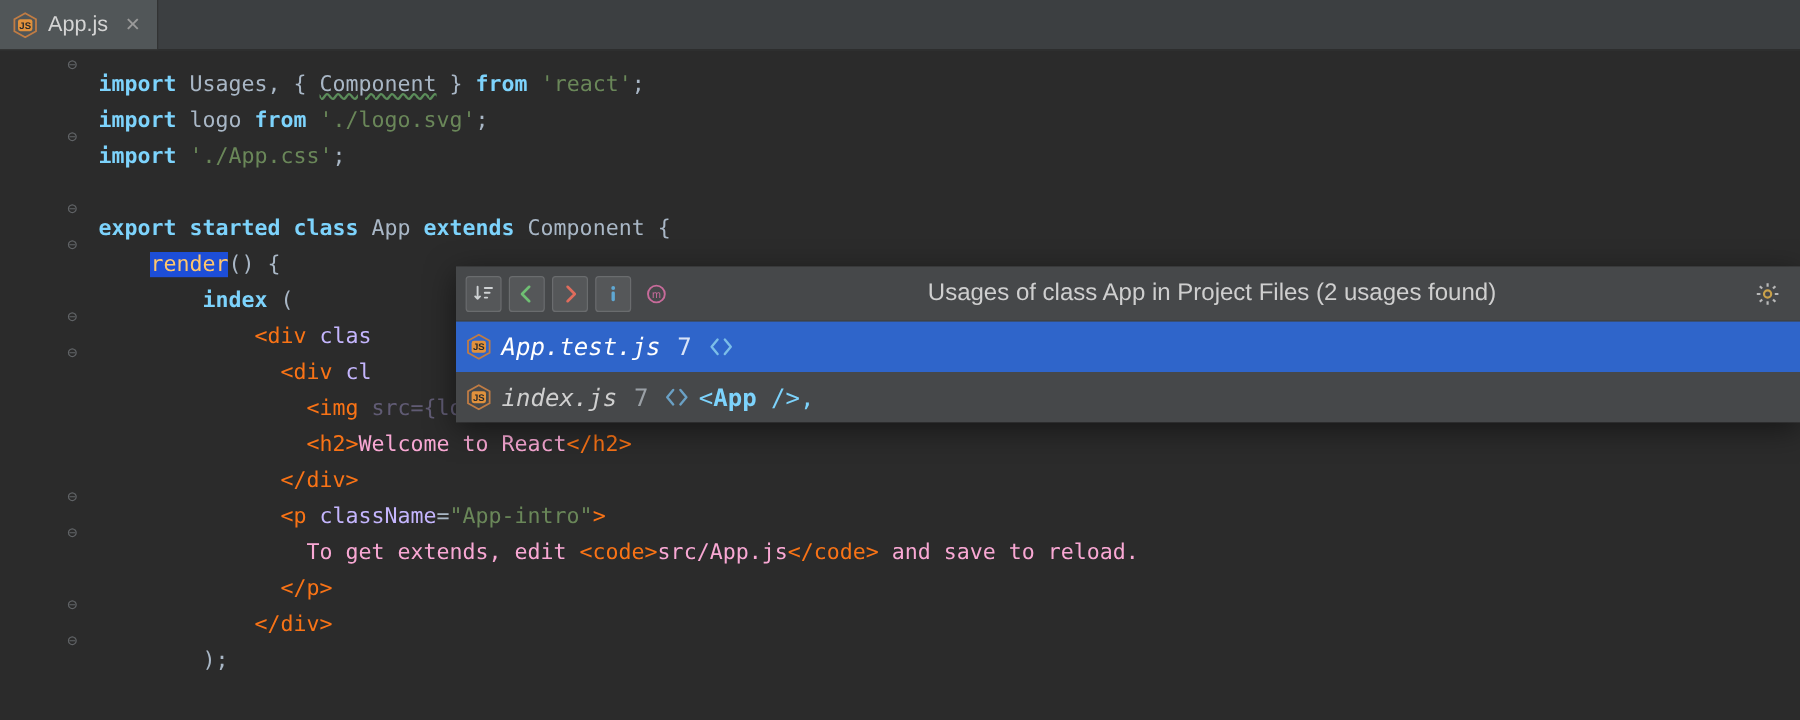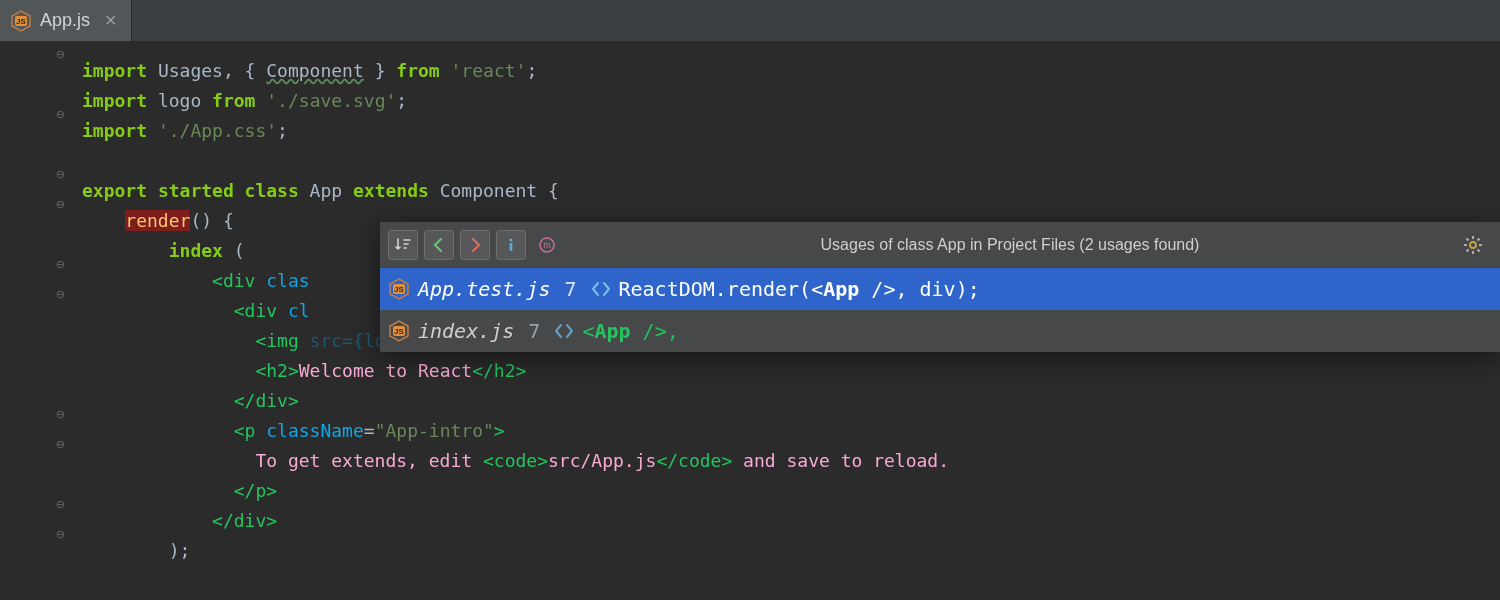--- a/index.html
+++ b/index.html
@@ -65,31 +65,31 @@
     position: absolute;
     color: #606366;
     font-size: 14px;
     left: 56px;
   }
   .code {
     padding-left: 82px;
     white-space: pre;
     line-height: 30px;
   }
-  .kw { color: #84cc16; font-weight: bold; }
+  .kw { color: #7dd3fc; font-weight: bold; }
   .id  { color: #a9b7c6; }
   .fn  { color: #ffc66d; }
   .str { color: #6a8759; }
-  .tag { color: #22c55e; }
-  .attr{ color: #0ea5e9; }
+  .tag { color: #f97316; }
+  .attr{ color: #c4b5fd; }
   .brace{ color: #a9b7c6; }
   .punct{ color: #a9b7c6; }
   .txt { color: #f9a8d4; }
   .wavy { text-decoration: underline; text-decoration-style: wavy; text-decoration-color: #5b8c5a; }
-  .hl-render { background: #7f1d1d; }
+  .hl-render { background: #1d4ed8; }
 
   
   .popup {
     position: absolute;
     left: 380px;
     top: 222px;
     right: 0;
     background: #46484a;
     box-shadow: 0 6px 24px rgba(0,0,0,.5);
     font-family: "Segoe UI", "Helvetica Neue", sans-serif;
@@ -99,21 +99,21 @@
     align-items: center;
     height: 46px;
     padding: 0 12px 0 8px;
     gap: 6px;
     border-bottom: 1px solid #3c3f41;
   }
   .popup-title {
     flex: 1;
     text-align: center;
     color: #cfcfcf;
-    font-size: 16px;
+    font-size: 20px;
   }
   .icon-btn {
     width: 30px;
     height: 30px;
     display: inline-flex;
     align-items: center;
     justify-content: center;
     border-radius: 3px;
   }
   .icon-btn.boxed {
@@ -172,21 +172,21 @@
     <span class="fold" style="top:124px">⊖</span>
     <span class="fold" style="top:154px">⊖</span>
     <span class="fold" style="top:214px">⊖</span>
     <span class="fold" style="top:244px">⊖</span>
     <span class="fold" style="top:364px">⊖</span>
     <span class="fold" style="top:394px">⊖</span>
     <span class="fold" style="top:454px">⊖</span>
     <span class="fold" style="top:484px">⊖</span>
   </div>
 <div class="code"><span class="kw">import</span> <span class="id">Usages</span><span class="punct">, { </span><span class="id wavy">Component</span><span class="punct"> } </span><span class="kw">from</span> <span class="str">'react'</span><span class="punct">;</span>
-<span class="kw">import</span> <span class="id">logo</span> <span class="kw">from</span> <span class="str">'./save.svg'</span><span class="punct">;</span>
+<span class="kw">import</span> <span class="id">logo</span> <span class="kw">from</span> <span class="str">'./logo.svg'</span><span class="punct">;</span>
 <span class="kw">import</span> <span class="str">'./App.css'</span><span class="punct">;</span>
 
 <span class="kw">export</span> <span class="kw">started</span> <span class="kw">class</span> <span class="id">App</span> <span class="kw">extends</span> <span class="id">Component</span> <span class="brace">{</span>
     <span class="fn hl-render">render</span><span class="punct">() {</span>
         <span class="kw">index</span> <span class="punct">(</span>
             <span class="tag">&lt;<span>div</span></span> <span class="attr">clas</span>
               <span class="tag">&lt;<span>div</span></span> <span class="attr">cl</span>
                 <span class="tag">&lt;<span>img</span></span> <span class="attr" style="opacity:.35">src={logo} className="App-logo" alt="logo" /&gt;</span>
                 <span class="tag">&lt;<span>h2</span>&gt;</span><span class="txt">Welcome to React</span><span class="tag">&lt;/<span>h2</span>&gt;</span>
               <span class="tag">&lt;/<span>div</span>&gt;</span>
@@ -252,33 +252,32 @@
         <text x="11" y="14" text-anchor="middle" font-size="8" font-family="sans-serif" fill="#2b2b2b" font-weight="bold">JS</text>
       </svg>
     </span>
     <span class="usage-file">App.test.js</span>
     <span class="usage-linenum">7</span>
     <span class="tag-angle">
       <svg width="20" height="20" viewBox="0 0 20 20">
           <path d="M7 4l-5 6 5 6M13 4l5 6-5 6" stroke="#7bbde8" stroke-width="2" fill="none" stroke-linecap="round" stroke-linejoin="round"></path>
         </svg>
     </span>
-    <span class="usage-code"><span>ReactDOM.render(&lt;</span><b>App</b><span> /&gt;, div);</span></span>
   </div>
 
   <div class="usage-row">
     <span class="js-badge">
       <svg viewBox="0 0 22 22">
         <polygon points="11,1 20,6 20,16 11,21 2,16 2,6" fill="none" stroke="#c07c44" stroke-width="1.5"></polygon>
         <rect x="5" y="6" width="12" height="10" rx="2" fill="#e1913c"></rect>
         <text x="11" y="14" text-anchor="middle" font-size="8" font-family="sans-serif" fill="#2b2b2b" font-weight="bold">JS</text>
       </svg>
     </span>
     <span class="usage-file">index.js</span>
     <span class="usage-linenum">7</span>
     <span class="tag-angle">
       <svg width="20" height="20" viewBox="0 0 20 20">
           <path d="M7 4l-5 6 5 6M13 4l5 6-5 6" stroke="#6aa0c4" stroke-width="2" fill="none" stroke-linecap="round" stroke-linejoin="round"></path>
         </svg>
     </span>
-    <span class="usage-code" style="color:#22c55e"><span>&lt;</span><b>App</b><span> /&gt;,</span></span>
+    <span class="usage-code" style="color:#7dd3fc"><span>&lt;</span><b>App</b><span> /&gt;,</span></span>
   </div>
 </div>
 
 </body></html>

